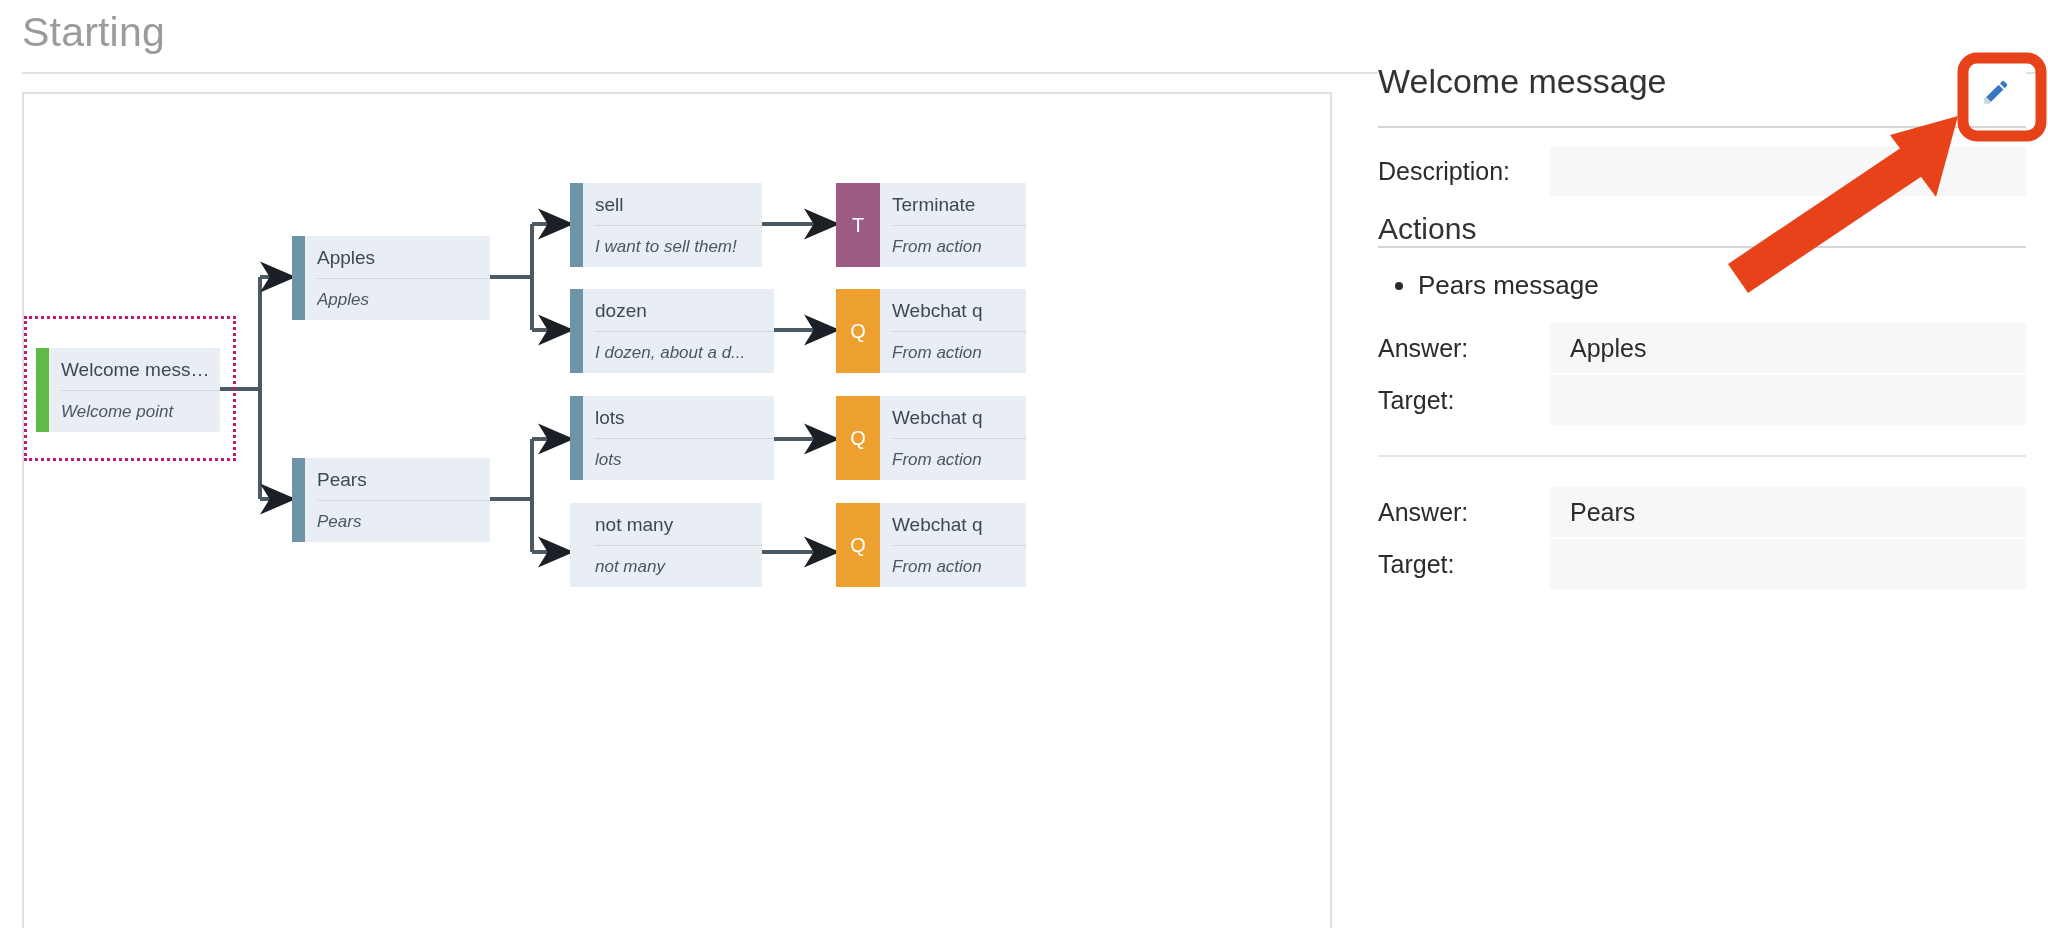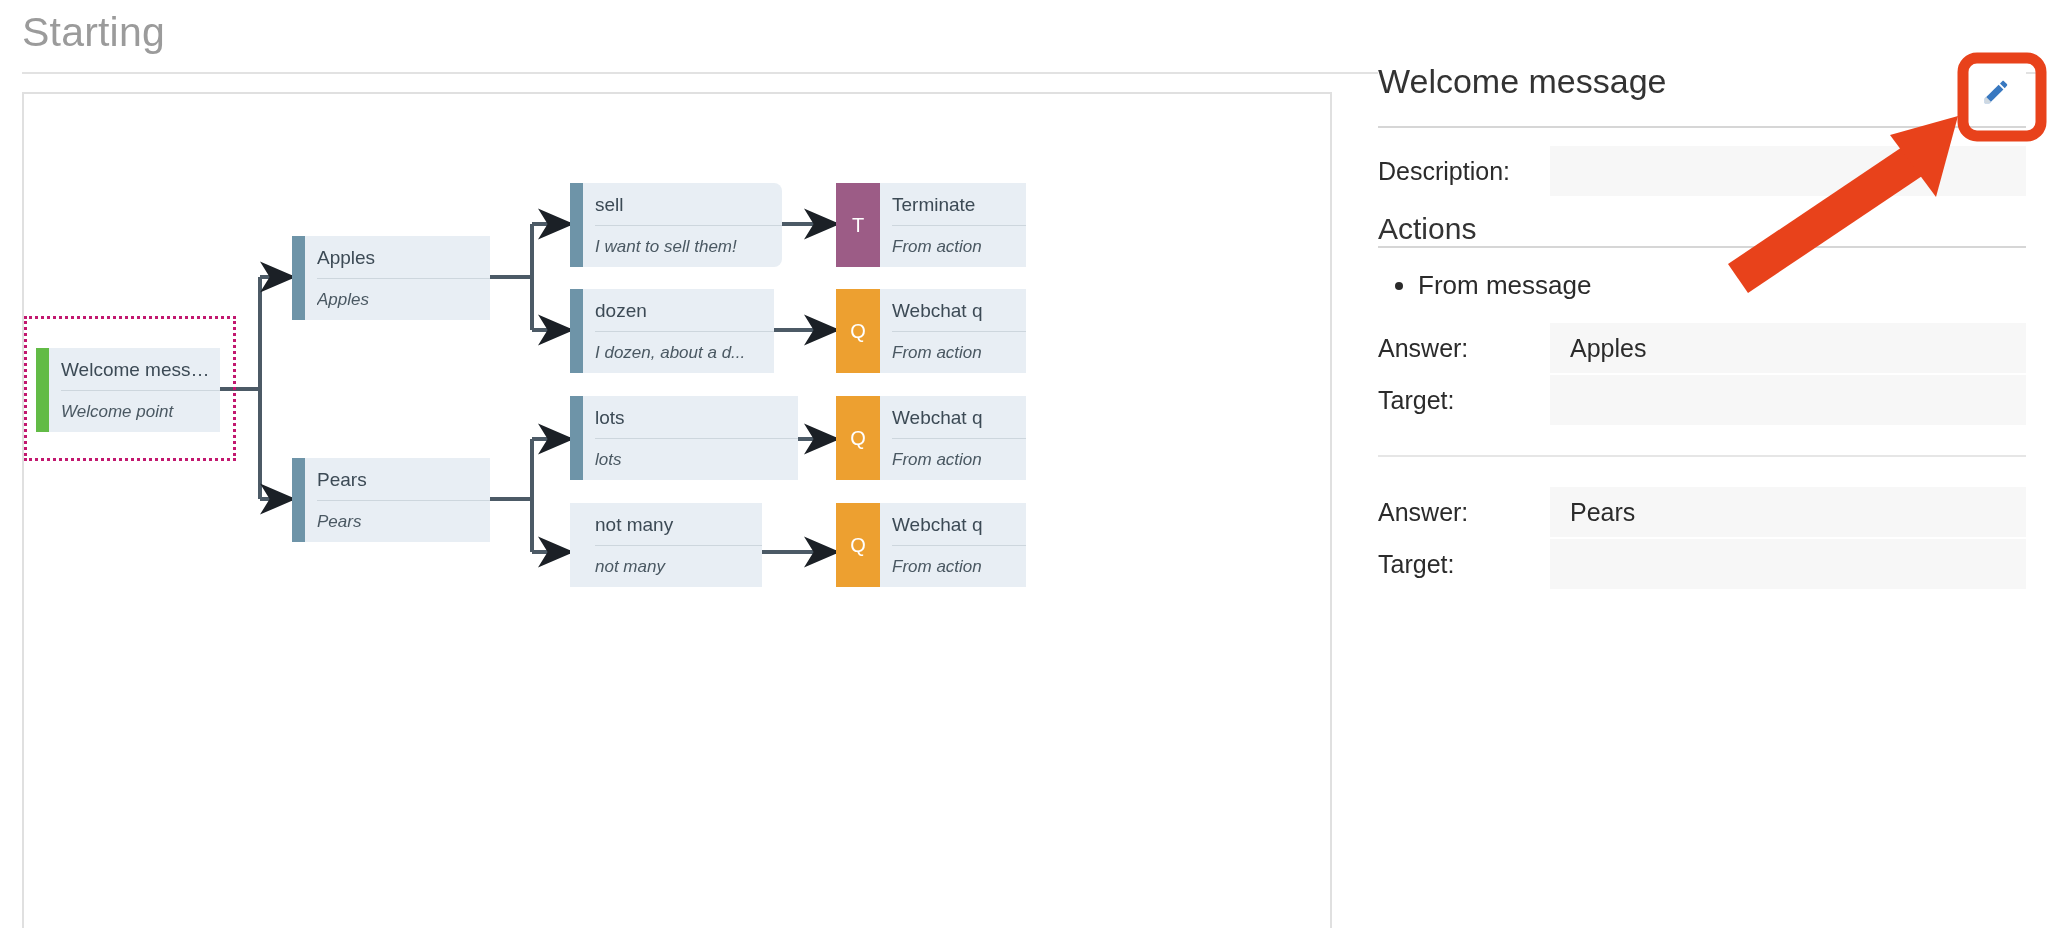--- a/index.html
+++ b/index.html
@@ -266,37 +266,37 @@
       </div>
 
       <div class="node" style="left:268px; top:364px; width:198px;">
         <div class="bar"></div>
         <div class="body">
           <div class="n-title">Pears</div>
           <div class="n-sub">Pears</div>
         </div>
       </div>
 
-      <div class="node" style="left:546px; top:89px; width:212px;border-radius:8px;">
+      <div class="node" style="left:546px; top:89px; width:192px;">
         <div class="bar"></div>
         <div class="body">
           <div class="n-title">sell</div>
           <div class="n-sub">I want to sell them!</div>
         </div>
       </div>
 
       <div class="node" style="left:546px; top:195px; width:204px;">
         <div class="bar"></div>
         <div class="body">
           <div class="n-title">dozen</div>
           <div class="n-sub">I dozen, about a d...</div>
         </div>
       </div>
 
-      <div class="node" style="left:546px; top:302px; width:228px;">
+      <div class="node" style="left:546px; top:302px; width:204px;">
         <div class="bar"></div>
         <div class="body">
           <div class="n-title">lots</div>
           <div class="n-sub">lots</div>
         </div>
       </div>
 
       <div class="node" style="left:546px; top:409px; width:192px;align-items:center;">
         <div class="bar"></div>
         <div class="body">
@@ -353,21 +353,21 @@
       </div>
     </div>
 
     <div class="field-row">
       <div class="field-label">Description:</div>
       <div class="field-value"></div>
     </div>
 
     <h2 class="section-h">Actions</h2>
     <ul class="action-list">
-      <li>From message</li>
+      <li>Pears message</li>
     </ul>
 
 
     <div class="field-row">
       <div class="field-label">Answer:</div>
       <div class="field-value">Apples</div>
     </div>
     <div class="field-row tight">
       <div class="field-label">Target:</div>
       <div class="field-value"></div>

